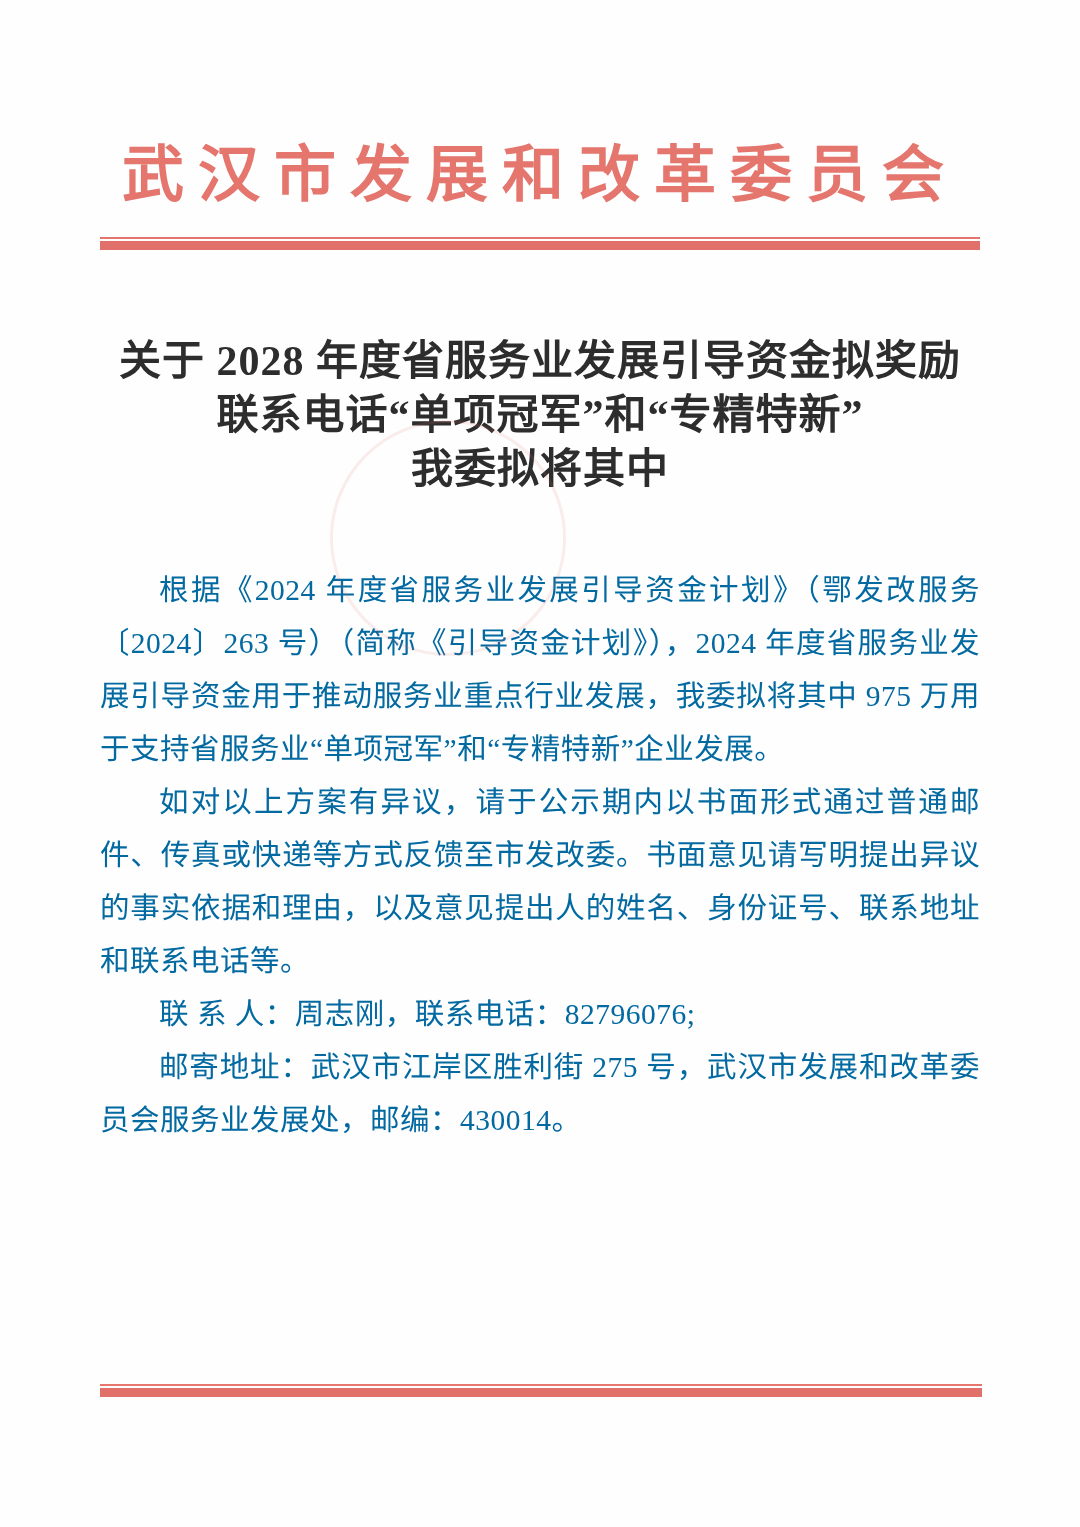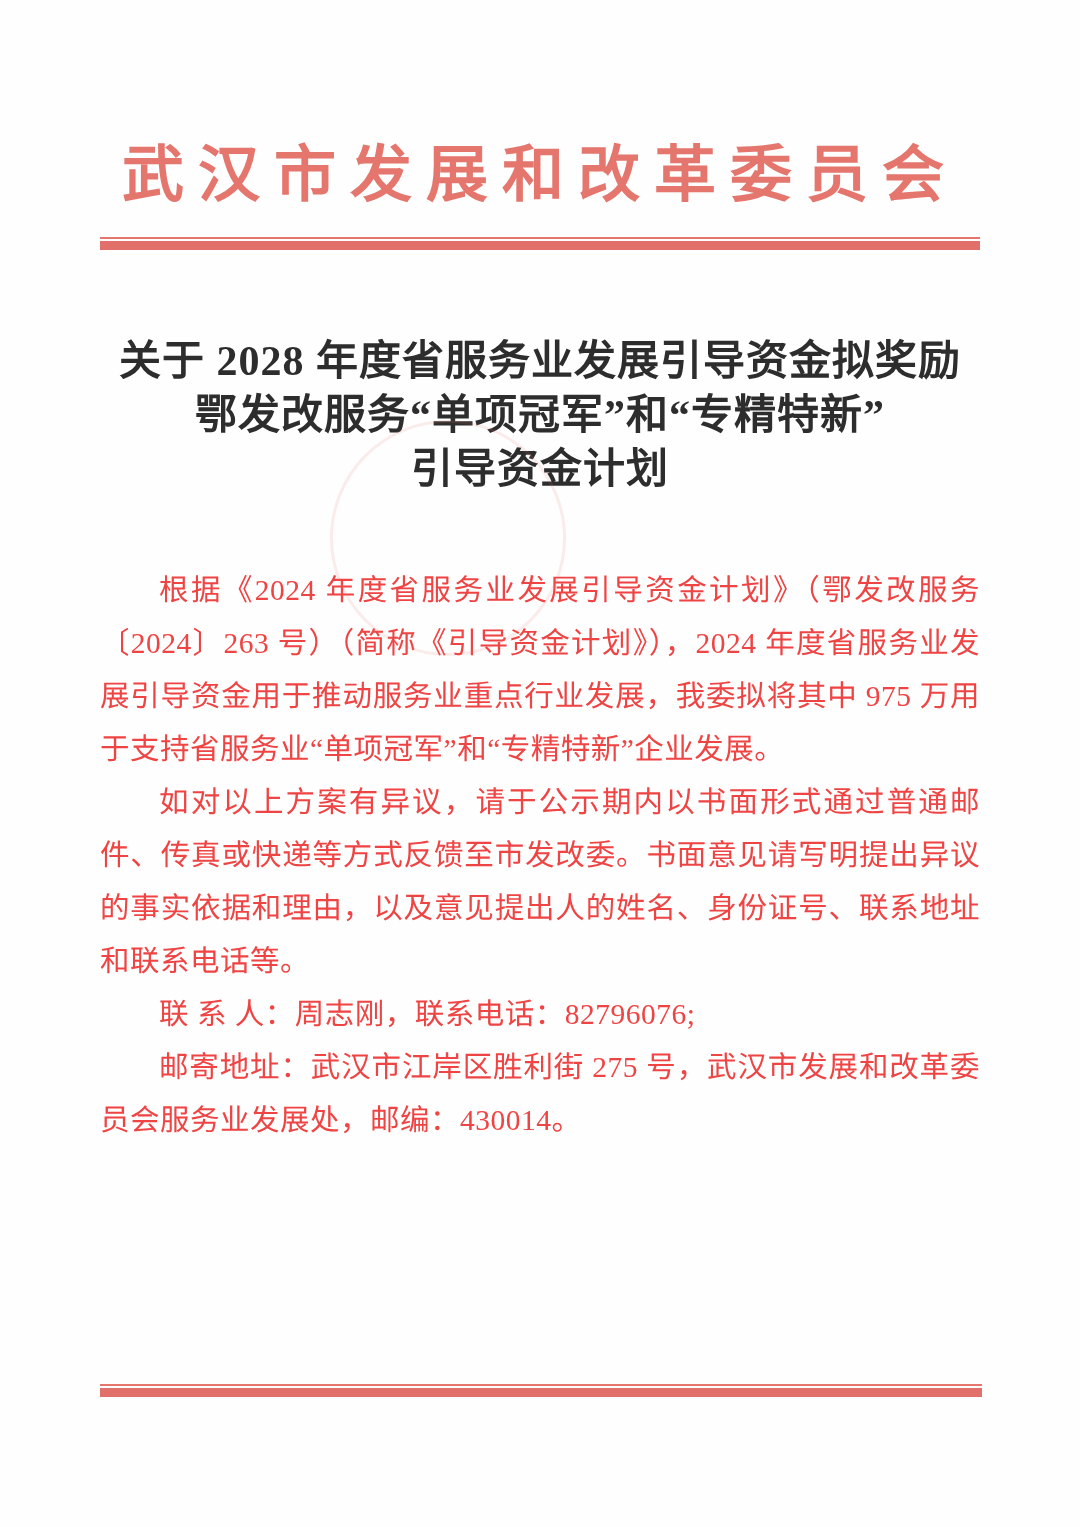--- a/index.html
+++ b/index.html
@@ -52,21 +52,21 @@
     font-size: 42px;
     line-height: 54px;
     font-weight: 700;
     color: #2d2d2d;
     letter-spacing: 1px;
   }
   .title-line { display: block; }
   
   .doc-body {
     margin: 68px 100px 0 100px;
-    color: #ef4444;
+    color: #0369a1;
     font-size: 29.5px;
     line-height: 53px;
     text-align: justify;
     text-justify: inter-ideograph;
     letter-spacing: 0.5px;
   }
   .doc-body p {
     margin: 0;
     text-indent: 2em;
   }
@@ -88,22 +88,22 @@
 <div class="page">
 
   <div class="agency">武汉市发展和改革委员会</div>
 
   <div class="redline header-line"></div>
 
   <div class="stamp-mark"></div>
 
   <div class="doc-title">
     <span class="title-line">关于 2028 年度省服务业发展引导资金拟奖励</span>
-    <span class="title-line">鄂发改服务“单项冠军”和“专精特新”</span>
-    <span class="title-line">引导资金计划</span>
+    <span class="title-line">联系电话“单项冠军”和“专精特新”</span>
+    <span class="title-line">我委拟将其中</span>
   </div>
 
   <div class="doc-body">
     <p>根据《2024 年度省服务业发展引导资金计划》（鄂发改服务〔2024〕263 号）（简称《引导资金计划》），2024 年度省服务业发展引导资金用于推动服务业重点行业发展，我委拟将其中 975 万用于支持省服务业“单项冠军”和“专精特新”企业发展。</p>
     <p>如对以上方案有异议，请于公示期内以书面形式通过普通邮件、传真或快递等方式反馈至市发改委。书面意见请写明提出异议的事实依据和理由，以及意见提出人的姓名、身份证号、联系地址和联系电话等。</p>
     <p>联 系 人：周志刚，联系电话：82796076;</p>
     <p>邮寄地址：武汉市江岸区胜利街 275 号，武汉市发展和改革委员会服务业发展处，邮编：430014。</p>
   </div>
 
   <div class="redline footer-line"></div>

